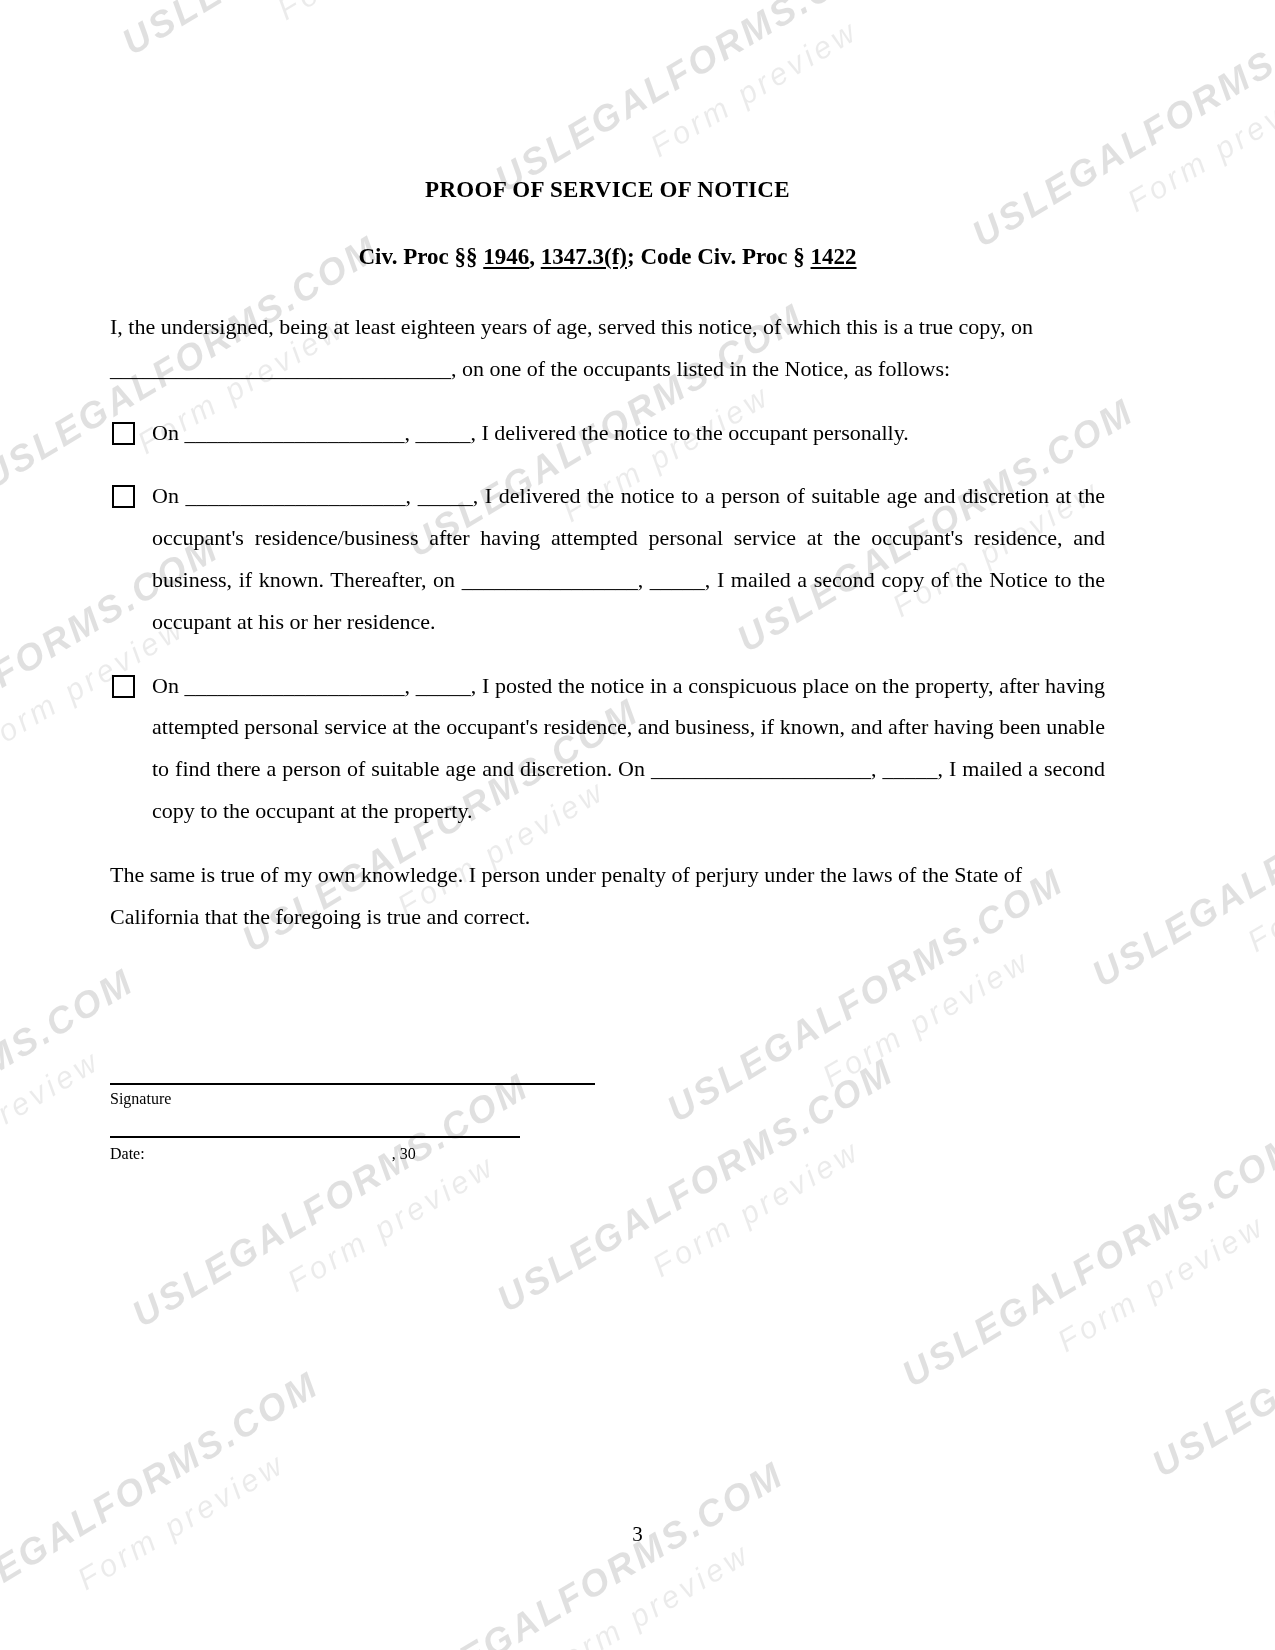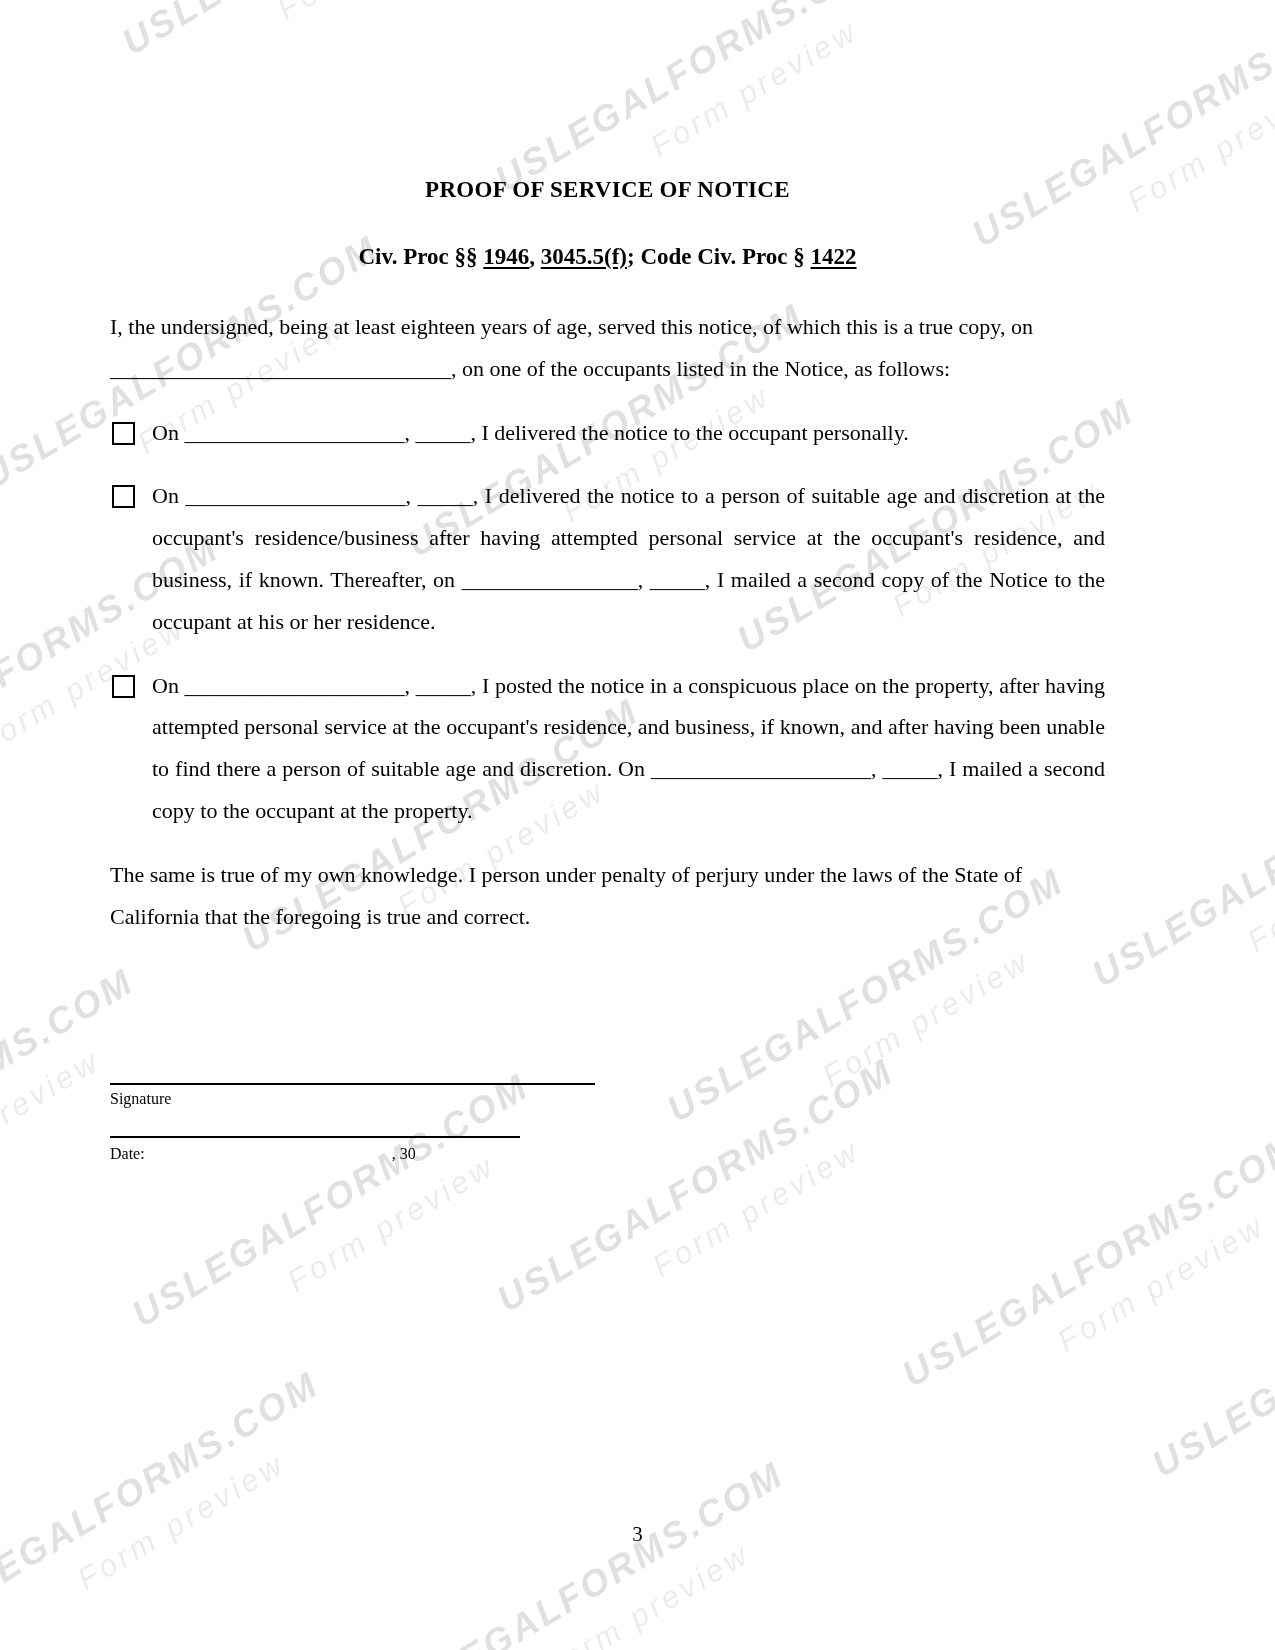--- a/index.html
+++ b/index.html
@@ -204,21 +204,21 @@
     <div class="wm">
       <div class="wm-brand">USLEGALFORMS.COM</div>
 
     </div>
   </div>
 
   <div class="content">
 
     <h1 class="doc-title">PROOF OF SERVICE OF NOTICE</h1>
 
-    <div class="citation"><span>Civ. Proc §§ </span><span class="u">1946</span><span>, </span><span class="u">3045.5(f)</span><span>; Code Civ. Proc § </span><span class="u">1422</span></div>
+    <div class="citation"><span>Civ. Proc §§ </span><span class="u">1946</span><span>, </span><span class="u">1347.3(f)</span><span>; Code Civ. Proc § </span><span class="u">1422</span></div>
 
     <p class="intro">I, the undersigned, being at least eighteen years of age, served this notice, of which this is a true copy, on _______________________________, on one of the occupants listed in the Notice, as follows:</p>
 
     <div class="item">
       <span class="checkbox"></span>
       <p class="item-text">On ____________________, _____, I delivered the notice to the occupant personally.</p>
     </div>
 
     <div class="item">
       <span class="checkbox"></span>

